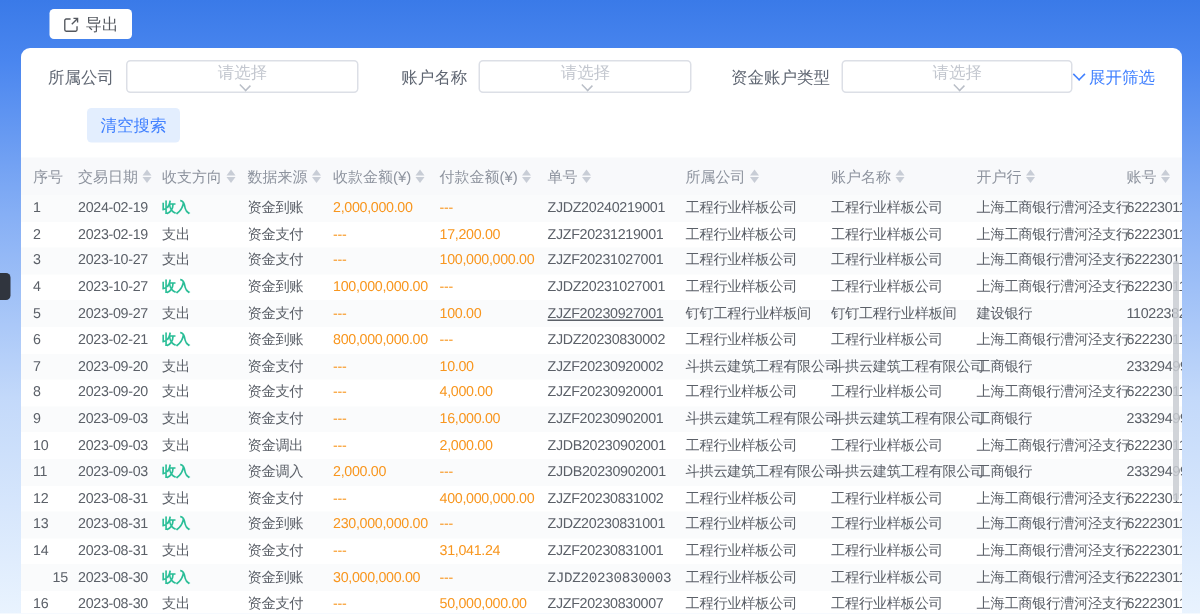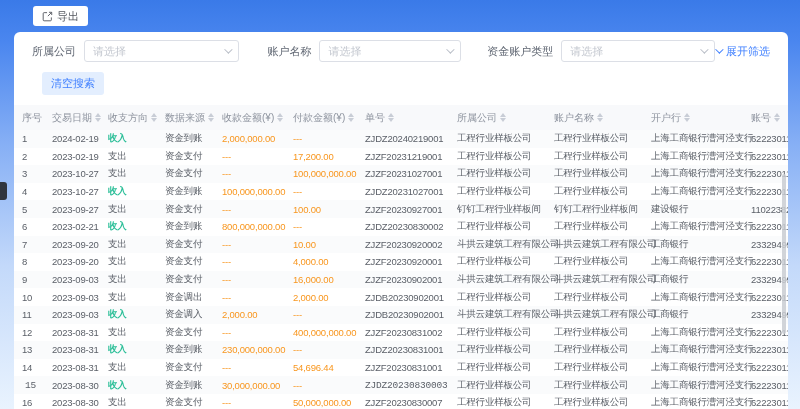--- a/index.html
+++ b/index.html
@@ -8,31 +8,31 @@
     font-family:"Liberation Sans","DejaVu Sans",sans-serif;
     background:linear-gradient(180deg,#3A7AE8 0%,#4A86EF 10%,#86AFF5 35%,#C3D9FA 65%,#E9F3FE 100%);
     position:relative;
   }
   .topbar { height:32px; display:flex; align-items:center; justify-content:space-between; padding:0 14px 0 33px; }
   .page-title { color:#fff; font-size:13px; font-weight:bold; letter-spacing:1px; }
   .export-btn { background:#fff; border:none; height:20px; padding:0 9px; border-radius:3px; font-size:11px; color:#53575E; display:flex; align-items:center; gap:4px; cursor:pointer; font-family:inherit; }
   .card { position:absolute; left:14px; top:32px; width:774px; height:377px; background:#fff; border-radius:6px 6px 0 0; overflow:hidden; }
   .filters { display:flex; align-items:center; margin:8px 18px 0 18px; }
   .f-label { font-size:11px; color:#5F6672; margin-right:8px; white-space:nowrap; }
-  .f-select { height:22px; border:1px solid #DCDFE6; border-radius:3px; background:#fff; display:flex; align-items:center; justify-content:space-between; padding:0 8px; cursor:pointer; }
+  .f-select { height:22px; border:1px solid #DCDFE6; border-radius:3px; background:#fff; display:flex; align-items:center; justify-content:space-between; padding:0 8px; cursor:pointer;flex-direction:column; }
   .f-select.w1 { width:180px; margin-right:28px; }
   .f-select.w2 { width:164px; margin-right:26px; }
   .f-select.w3 { width:178px; }
   .f-ph { font-size:11px; color:#C3C7CF; }
   .chev { width:6px; height:6px; border-right:1px solid #B9BEC7; border-bottom:1px solid #B9BEC7; transform:rotate(45deg) translateY(-2px); }
   .expand-link { margin-left:auto; display:flex; align-items:center; gap:5px; color:#4080FF; font-size:11px; cursor:pointer; white-space:nowrap; }
   .chev-blue { width:6px; height:6px; border-right:1px solid #4080FF; border-bottom:1px solid #4080FF; transform:rotate(45deg) translateY(-2px); }
   .actions { display:flex; margin:10px 18px 0 18px; }
   .btn-primary { width:88px; height:23px; background:#4080FF; color:#fff; border:none; border-radius:3px; font-size:11px; cursor:pointer; font-family:inherit; }
-  .btn-light { width:62px; height:23px; background:#E3EEFE; color:#4080FF; border:none; border-radius:3px; font-size:11px; margin-left:10px; cursor:pointer; font-family:inherit; }
+  .btn-light { width:62px; height:23px; background:#E3EEFE; color:#4080FF; border:none; border-radius:3px; font-size:11px; margin-left:26px; cursor:pointer; font-family:inherit; }
   .table { margin-top:10px; width:960px; }
   .thead { display:flex; height:25px; background:#F8F9FB; align-items:center; }
   .th { display:flex; align-items:center; padding-left:4px; font-size:10px; color:#8D939E; flex-shrink:0; white-space:nowrap; cursor:pointer; }
   .sorter { display:inline-flex; flex-direction:column; margin-left:3px; }
   .cu { width:0; height:0; border-left:3px solid transparent; border-right:3px solid transparent; border-bottom:4px solid #C8CDD6; margin-bottom:1px; }
   .cd { width:0; height:0; border-left:3px solid transparent; border-right:3px solid transparent; border-top:4px solid #C8CDD6; }
   .tr { display:flex; height:17.6px; align-items:center; }
   .tr.odd { background:#FAFBFC; }
   .td { font-size:9.5px; color:#5B6068; padding-left:4px; flex-shrink:0; white-space:nowrap; letter-spacing:-0.2px; }
   .td.amount { color:#F8961E; }
@@ -209,21 +209,21 @@
           <div class="td" style="width: 100px;">上海工商银行漕河泾支行</div>
           <div class="td" style="width: 120px;">622230111</div>
         </div>
         <div class="tr odd">
           <div class="td" style="width: 34px; padding-left: 8px;">5</div>
           <div class="td" style="width: 56px;">2023-09-27</div>
           <div class="td dir-out" style="width: 57px;">支出</div>
           <div class="td" style="width: 57px;">资金支付</div>
           <div class="td amount" style="width: 71px;">---</div>
           <div class="td amount" style="width: 72px;">100.00</div>
-          <div class="td" style="width: 92px;">ZJZF20230927001</div>
+          <div class="td" style="width: 92px; text-decoration: underline;">ZJZF20230927001</div>
           <div class="td" style="width: 97px;">钉钉工程行业样板间</div>
           <div class="td" style="width: 97px;">钉钉工程行业样板间</div>
           <div class="td" style="width: 100px;">建设银行</div>
           <div class="td" style="width: 120px;">110223825</div>
         </div>
         <div class="tr">
           <div class="td" style="width: 34px; padding-left: 8px;">6</div>
           <div class="td" style="width: 56px;">2023-02-21</div>
           <div class="td dir-in" style="width: 57px;">收入</div>
           <div class="td" style="width: 57px;">资金到账</div>
@@ -325,29 +325,29 @@
           <div class="td" style="width: 97px;">工程行业样板公司</div>
           <div class="td" style="width: 100px;">上海工商银行漕河泾支行</div>
           <div class="td" style="width: 120px;">622230111</div>
         </div>
         <div class="tr">
           <div class="td" style="width: 34px; padding-left: 8px;">14</div>
           <div class="td" style="width: 56px;">2023-08-31</div>
           <div class="td dir-out" style="width: 57px;">支出</div>
           <div class="td" style="width: 57px;">资金支付</div>
           <div class="td amount" style="width: 71px;">---</div>
-          <div class="td amount" style="width: 72px;">54,696.44</div>
+          <div class="td amount" style="width: 72px;">31,041.24</div>
           <div class="td" style="width: 92px;">ZJZF20230831001</div>
           <div class="td" style="width: 97px;">工程行业样板公司</div>
           <div class="td" style="width: 97px;">工程行业样板公司</div>
           <div class="td" style="width: 100px;">上海工商银行漕河泾支行</div>
           <div class="td" style="width: 120px;">622230111</div>
         </div>
         <div class="tr odd">
-          <div class="td" style="width: 34px; padding-left: 11px; font-family: Liberation Mono, monospace;">15</div>
+          <div class="td" style="width: 34px; padding-left: 21px;">15</div>
           <div class="td" style="width: 56px;">2023-08-30</div>
           <div class="td dir-in" style="width: 57px;">收入</div>
           <div class="td" style="width: 57px;">资金到账</div>
           <div class="td amount" style="width: 71px;">30,000,000.00</div>
           <div class="td amount" style="width: 72px;">---</div>
           <div class="td" style="width: 92px; font-family: Liberation Mono, monospace;">ZJDZ20230830003</div>
           <div class="td" style="width: 97px;">工程行业样板公司</div>
           <div class="td" style="width: 97px;">工程行业样板公司</div>
           <div class="td" style="width: 100px;">上海工商银行漕河泾支行</div>
           <div class="td" style="width: 120px;">622230111</div>

